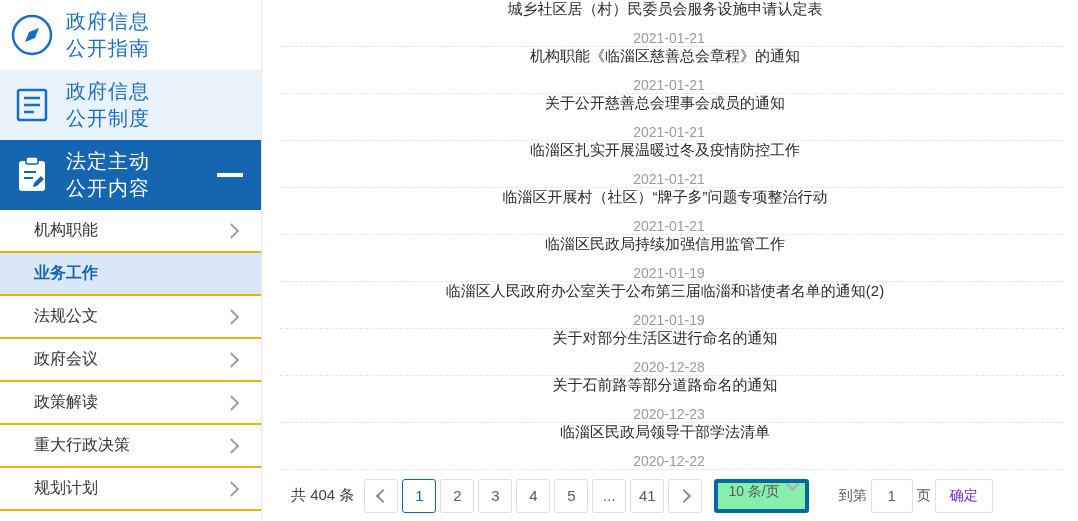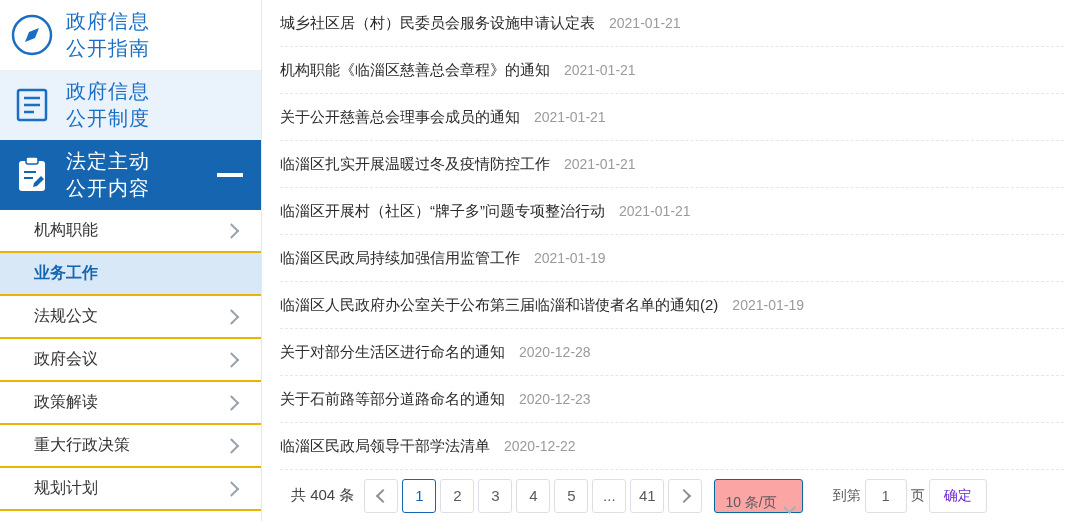--- a/index.html
+++ b/index.html
@@ -108,21 +108,23 @@
     flex-direction: column;
     overflow: hidden;
   }
   .news-list {
     padding-top: 0;
   }
   .news-row {
     height: 46px;
     display: flex;
     align-items: center;
+    justify-content: space-between;
     border-bottom: 1px dashed #e6e6e6;
+    flex-direction: column;
   }
   .news-title {
     font-size: 15px;
     color: #2b2b2b;
     white-space: nowrap;
     overflow: hidden;
     text-overflow: ellipsis;
     padding-right: 14px;
   }
   .news-date {
@@ -178,25 +180,25 @@
     height: 8px;
     border-left: 2px solid #8a8f99;
     border-bottom: 2px solid #8a8f99;
   }
   .arrow-glyph.left { transform: rotate(45deg); margin-left: 3px; }
   .arrow-glyph.right { transform: rotate(-135deg); margin-right: 3px; }
 
   .pg-select {
     height: 34px;
     min-width: 76px;
-    border: 1px solid #0369a1;
+    border: 4px solid #0369a1;
     border-radius: 3px;
-    background: #fca5a5;
-    display: flex;
-    align-items: flex-end;
+    background: #86efac;
+    display: flex;
+    align-items: flex-start;
     justify-content: space-between;
     padding: 0 8px 0 10px;
     box-sizing: border-box;
     font-size: 14px;
     color: #5a5a5a;
     margin-left: 8px;
   }
   .caret {
     width: 7px;
     height: 7px;

